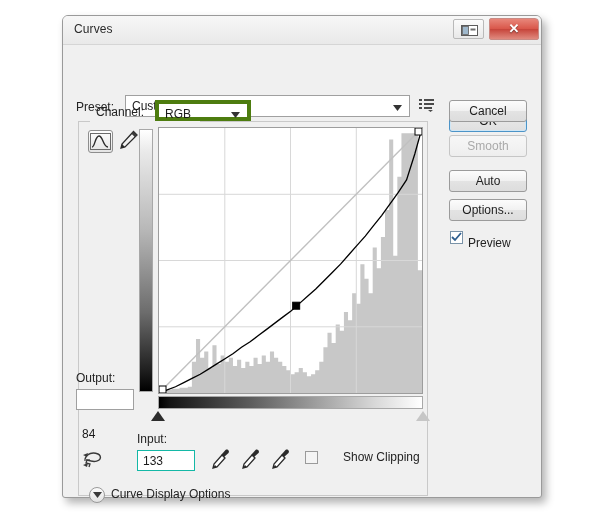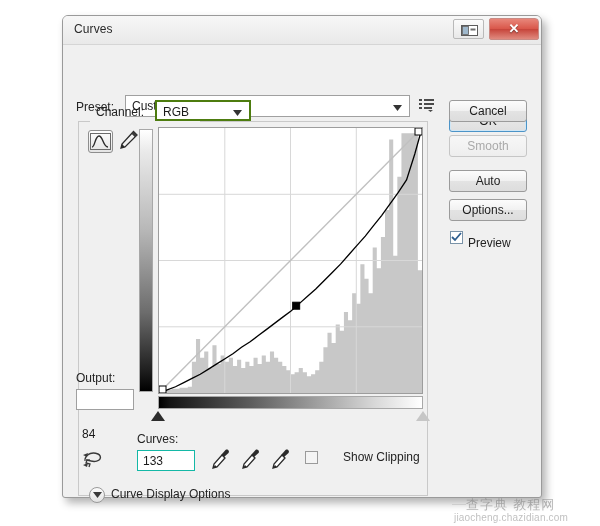--- a/index.html
+++ b/index.html
@@ -78,21 +78,21 @@
   }
   .group-frame-topleft {
     position:absolute; left:15px; top:77px; width:12px; height:1px; background:#c9c9c9;
   }
   .group-frame-topright {
     position:absolute; left:137px; top:77px; width:228px; height:1px; background:#c9c9c9;
   }
   .channel-label { position:absolute; left:33px; top:61px; }
   .channel-select {
     position:absolute; left:92px; top:56px; width:96px; height:21px;
-    background:#fff; border:2px solid #4d7c0f; box-sizing:border-box;
+    background:#fff; border:4px solid #4d7c0f; box-sizing:border-box;
   }
   .channel-select .val { position:absolute; left:6px; top:3px; font-size:12px; color:#1b1b1b; }
   .channel-select .arr { position:absolute; right:7px; top:8px; }
 
   
   .tool-curve {
     position:absolute; left:25px; top:86px; width:25px; height:23px;
     border:1px solid #8d8d8d; border-radius:3px;
     background: linear-gradient(to bottom,#fdfdfd,#e4e4e4);
     box-sizing:border-box;
@@ -304,21 +304,21 @@
           <div class="tri tri-black"></div>
           <div class="tri tri-white"></div>
         </div>
       </div>
 
       <div class="lbl output-label">Output:</div>
       <div class="output-box">
         <div class="v">84</div>
       </div>
 
-      <div class="lbl input-label">Curves:</div>
+      <div class="lbl input-label">Input:</div>
       <div class="input-box">
         <div class="v">133</div>
       </div>
 
       <svg class="smooth-icon" width="22" height="22" viewBox="0 0 22 22">
         <path d="M4,11 C6,5 12,4 17,6 C19,7 20,9 19,11 C18,13 14,14 10,13" fill="none" stroke="#3a3a3a" stroke-width="1.5"></path>
         <path d="M10,13 L6,12 L5,15 L9,16 L8,19" fill="none" stroke="#3a3a3a" stroke-width="1.3"></path>
         <polygon points="2,7 7,5 6,9" fill="#3a3a3a"></polygon>
         <polygon points="2,17 7,15 6,19" fill="#3a3a3a"></polygon>
         <path d="M3,12 L9,12" stroke="#3a3a3a" stroke-width="1.2"></path>
@@ -366,19 +366,14 @@
       <div class="prev-check">
         <svg width="11" height="10" viewBox="0 0 11 10" style="position:absolute;left:0px;top:0px;">
           <path d="M1,5 L4,8 L10,1" fill="none" stroke="#2f5f8f" stroke-width="1.8"></path>
         </svg>
       </div>
       <div class="lbl prev-label">Preview</div>
 
     </div>
   </div>
 
-  <div class="watermark">
-    <div class="wm-rule"></div>
-    <div class="wm-cn">查字典 教程网</div>
-    <div class="wm-en">jiaocheng.chazidian.com</div>
-  </div>
 
 </div>
 
 </body></html>

